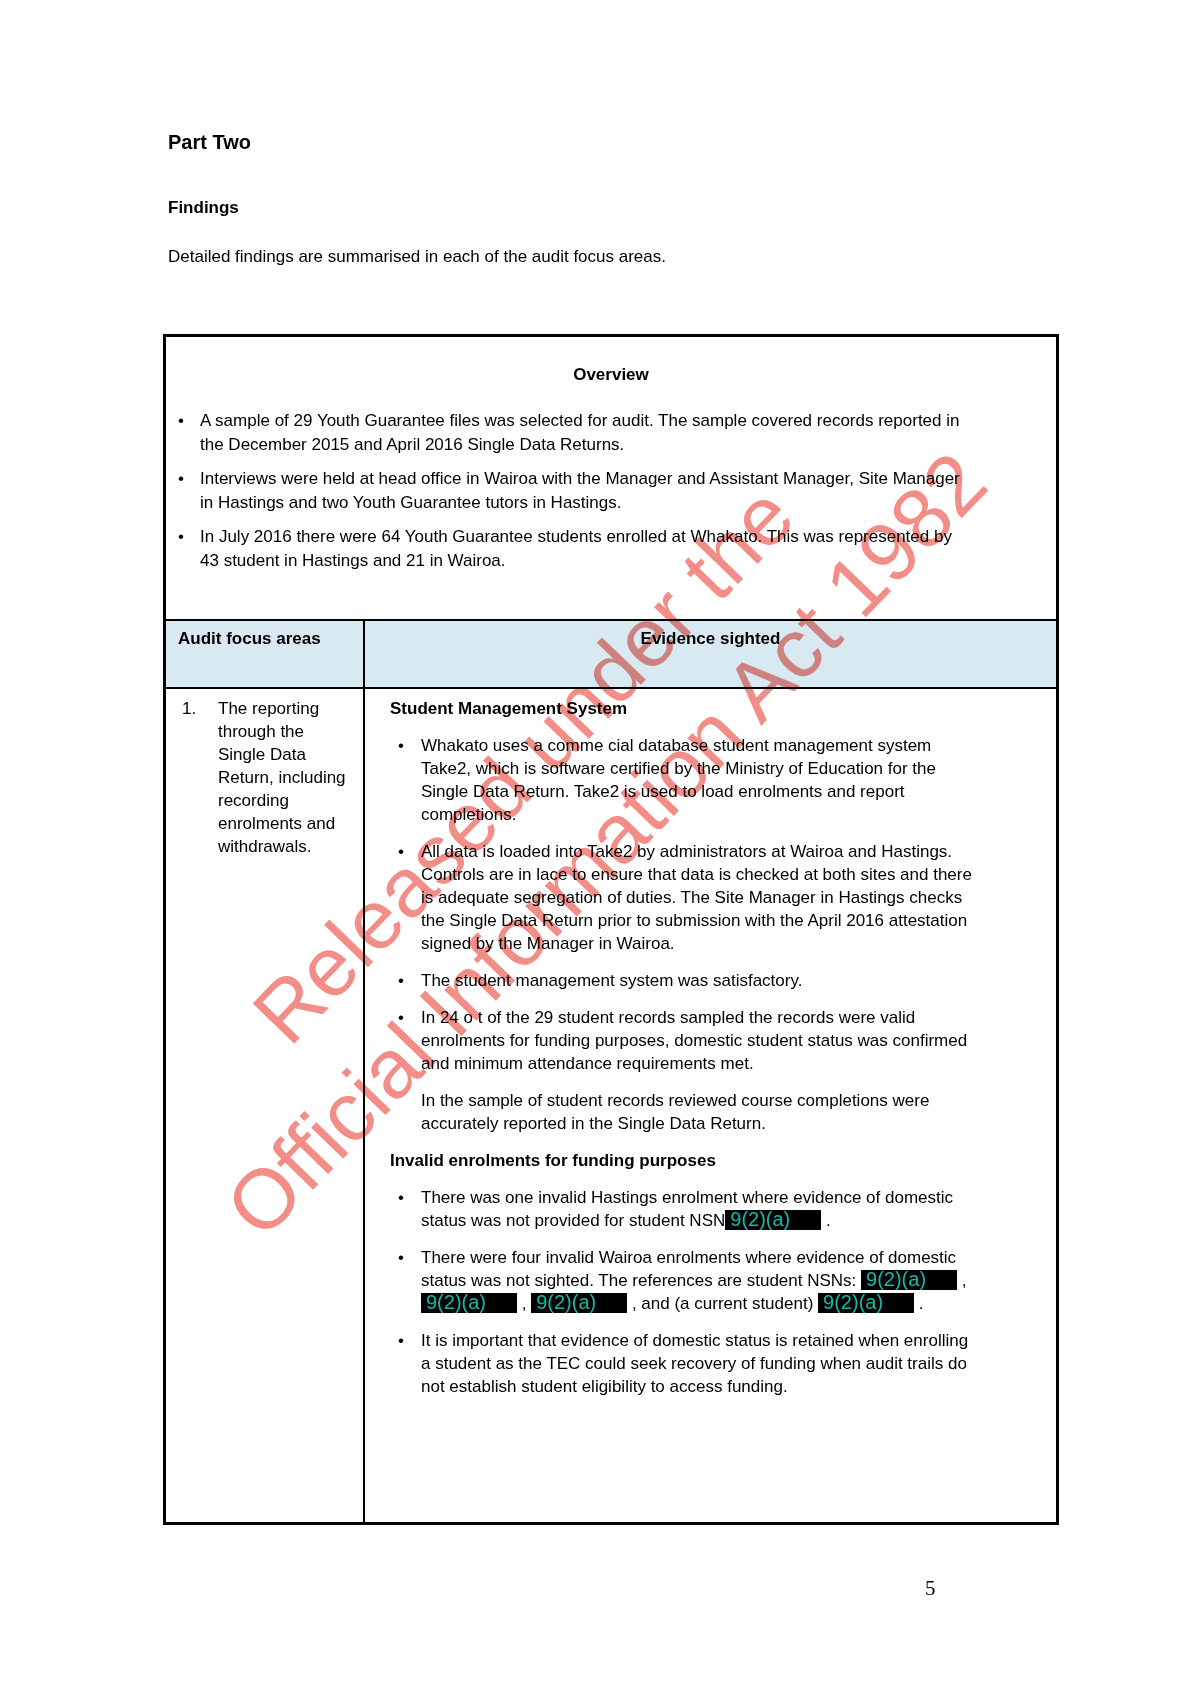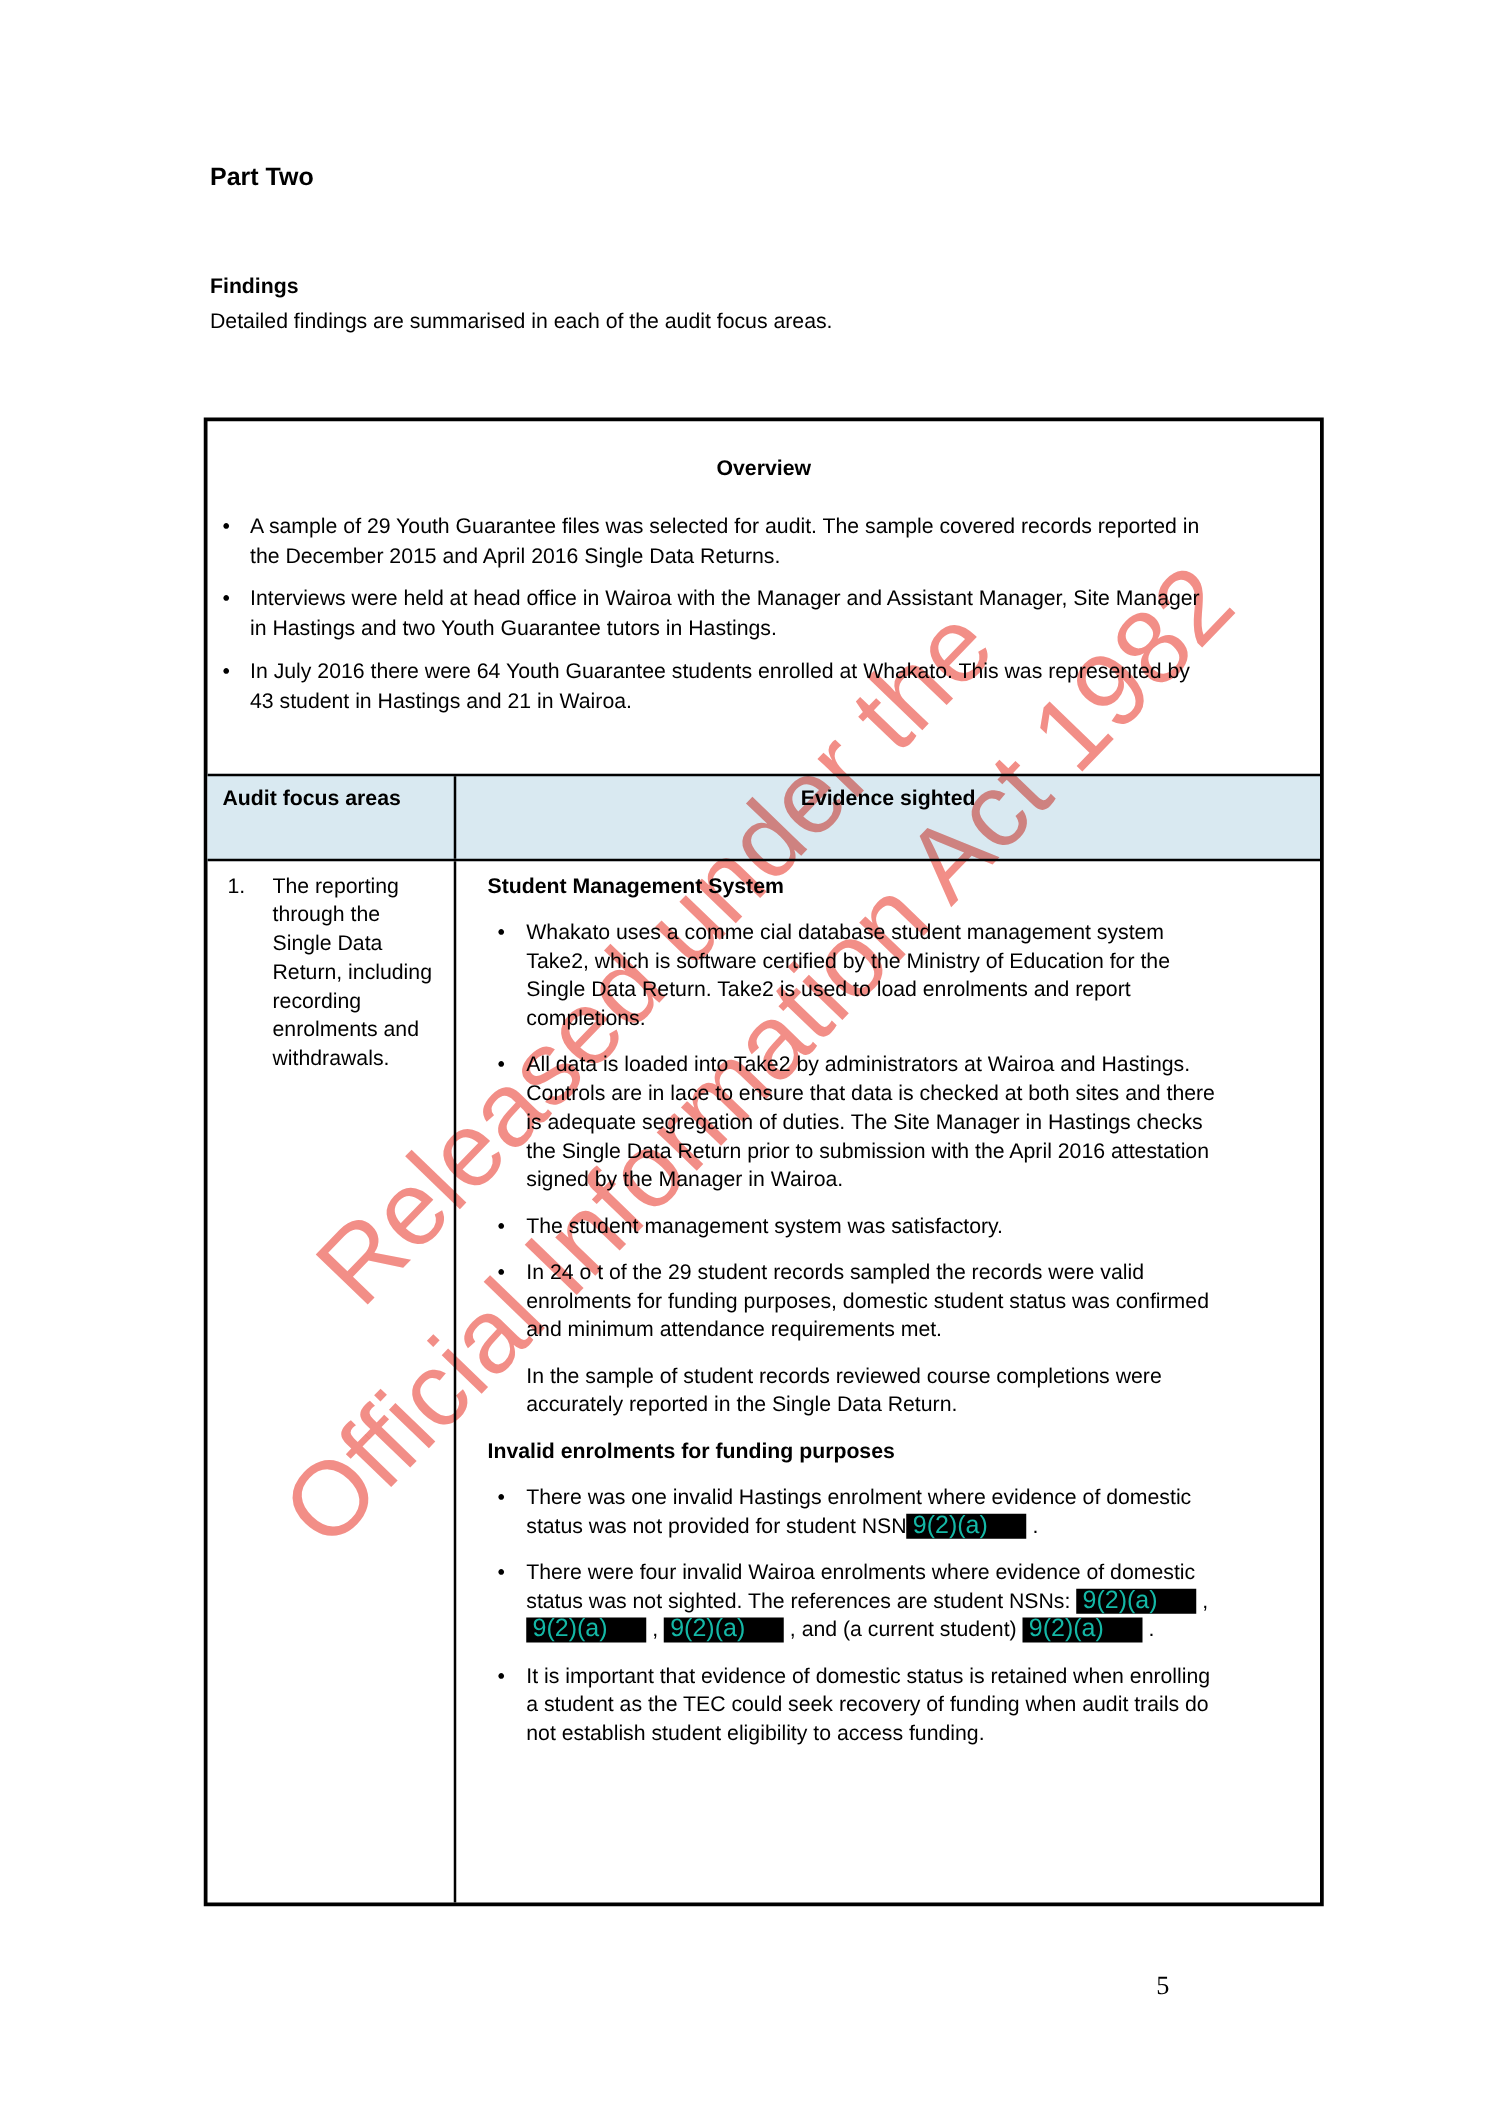--- a/index.html
+++ b/index.html
@@ -1,21 +1,21 @@
 <!DOCTYPE html>
 <html><head>
 <meta charset="utf-8">
 <style>
   html,body{margin:0;padding:0;}
   body{
     width:1190px;height:1684px;position:relative;background:#ffffff;
     font-family:"Liberation Sans",sans-serif;color:#000;overflow:hidden;
   }
   .part-title{position:absolute;left:168px;top:131px;font-size:20px;font-weight:bold;}
-  .findings-title{position:absolute;left:168px;top:219px;font-size:17px;font-weight:bold;}
+  .findings-title{position:absolute;left:168px;top:198px;font-size:17px;font-weight:bold;}
   .intro-text{position:absolute;left:168px;top:247px;font-size:17px;}
 
   .audit-table{
     position:absolute;left:163px;top:334px;width:896px;height:1191px;
     border:3px solid #000;box-sizing:border-box;display:flex;flex-direction:column;
     background:#fff;
   }
   .overview-cell{height:282px;box-sizing:border-box;padding:28px 85px 12px 12px;}
   .overview-title{text-align:center;font-weight:bold;font-size:17px;margin:0 0 24px 73px;}
   .ov-list{margin:0;padding:0;list-style:none;}

